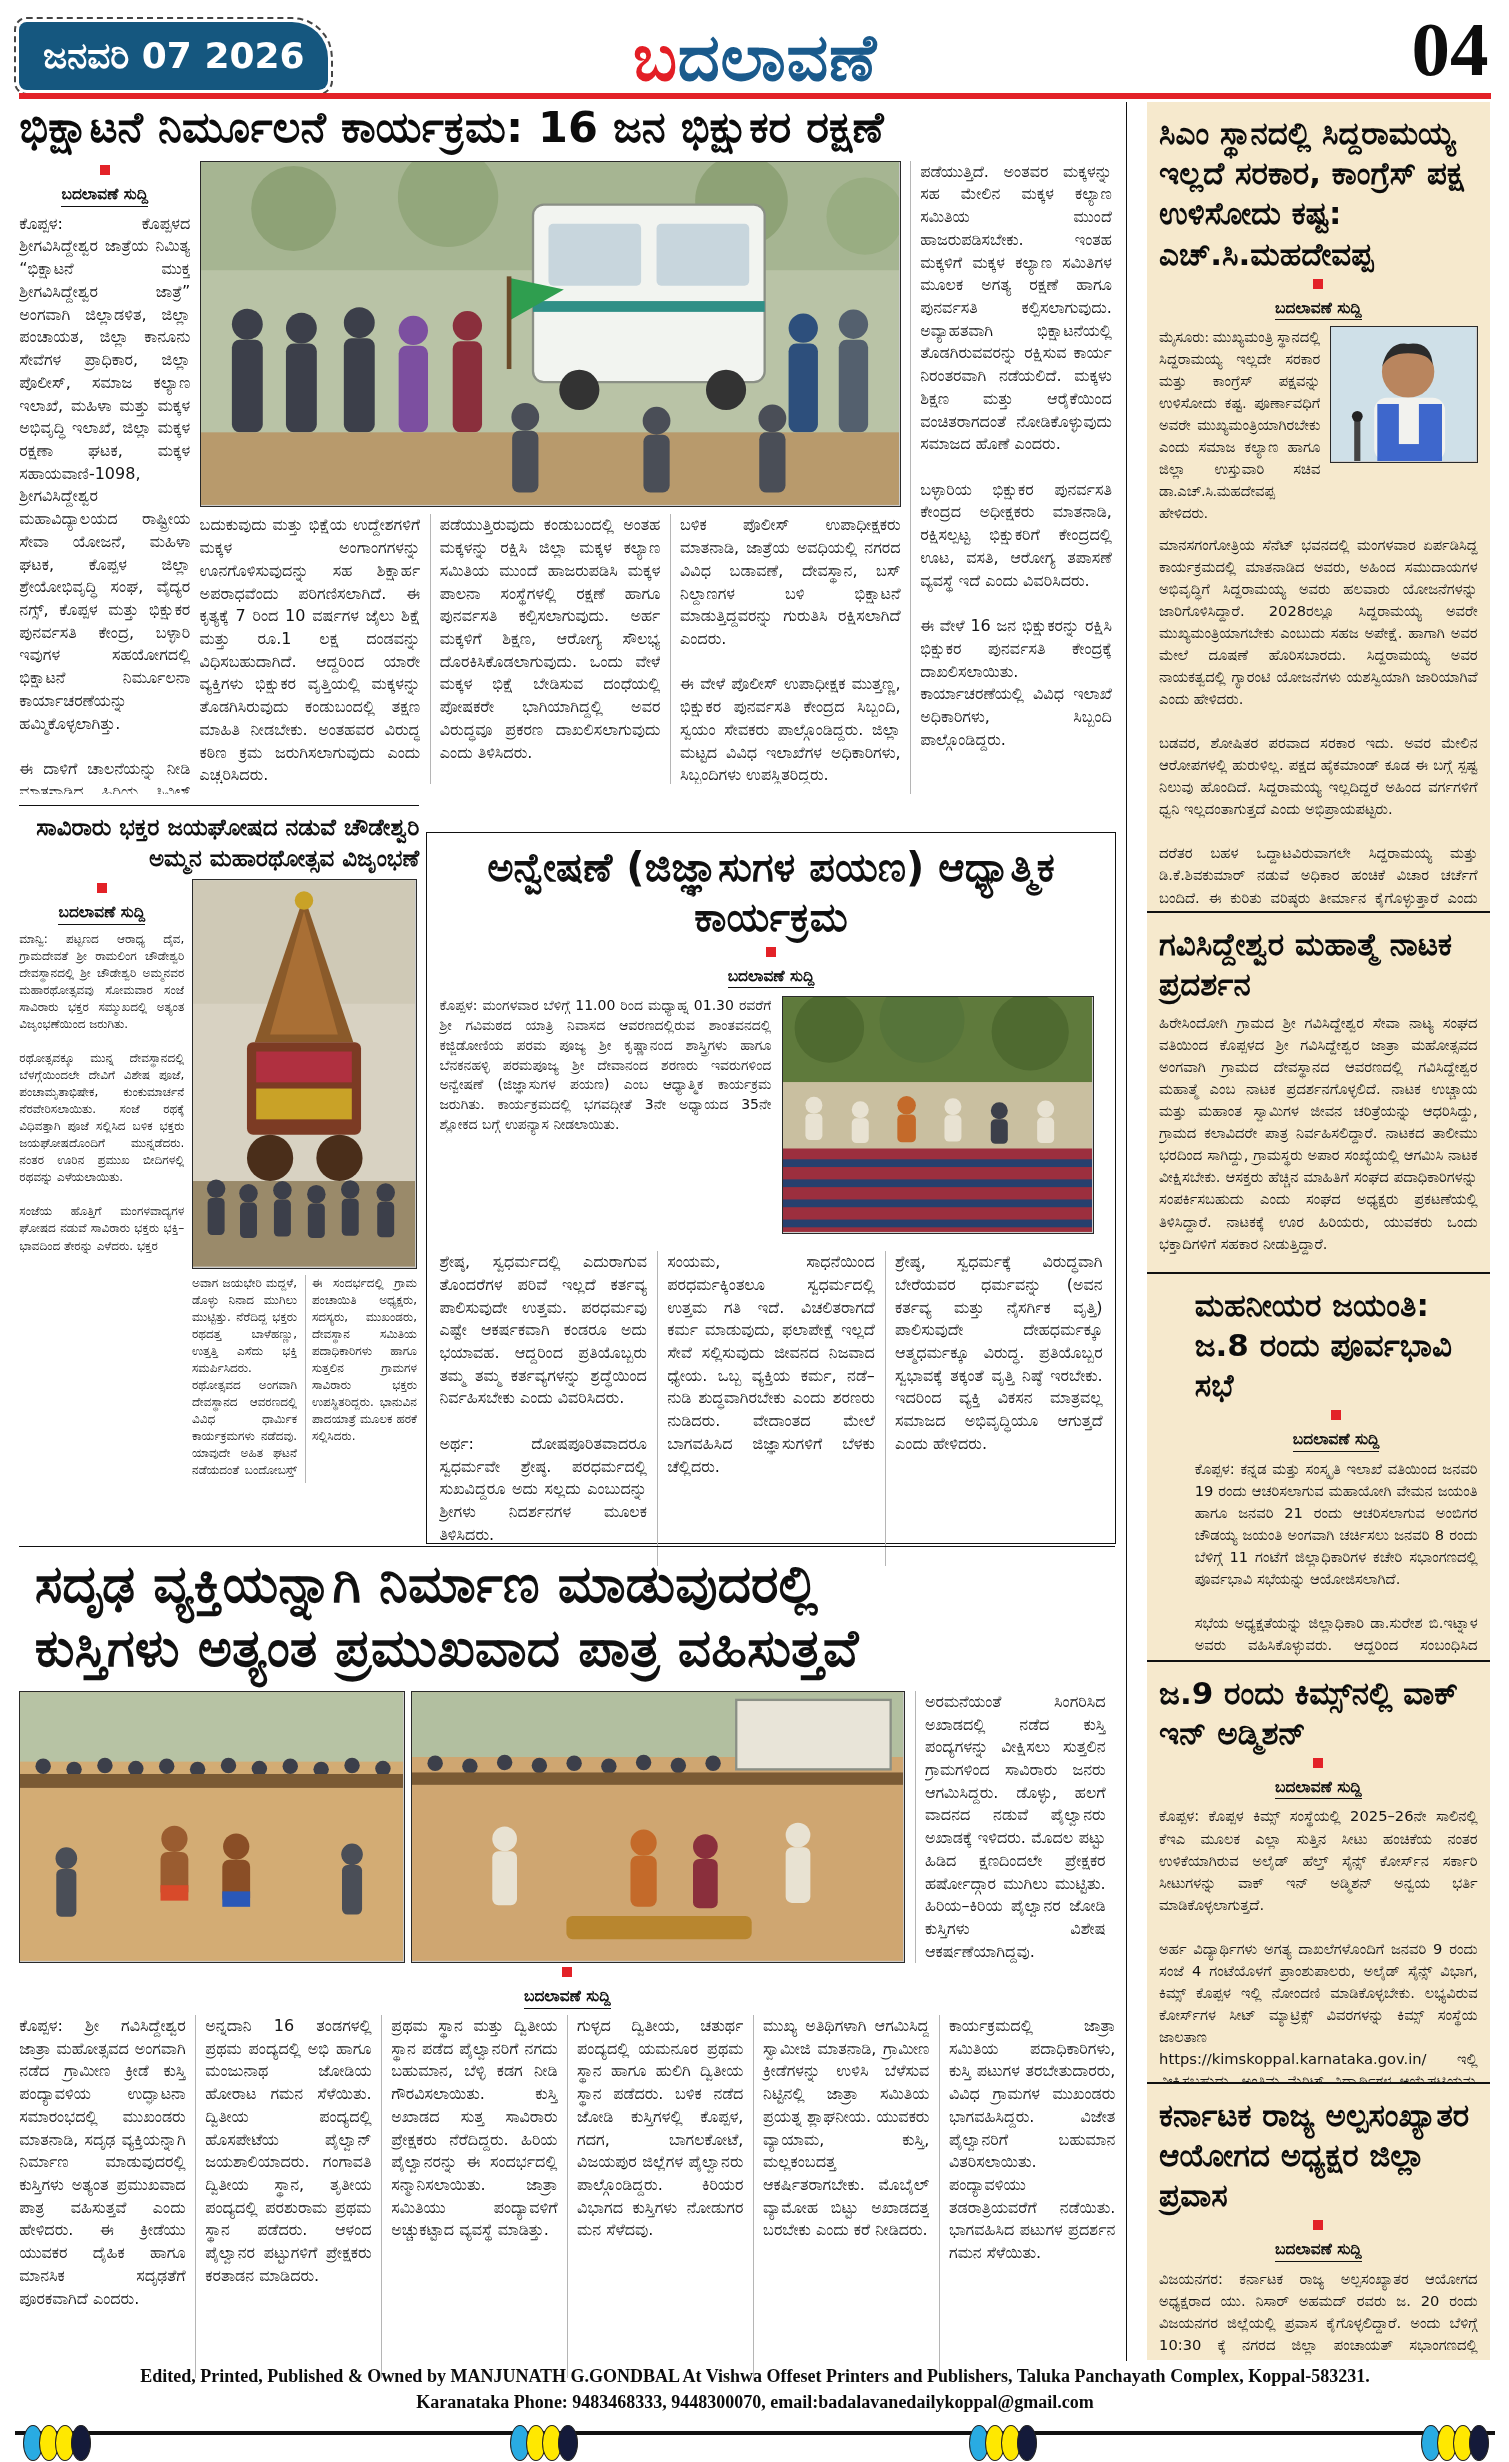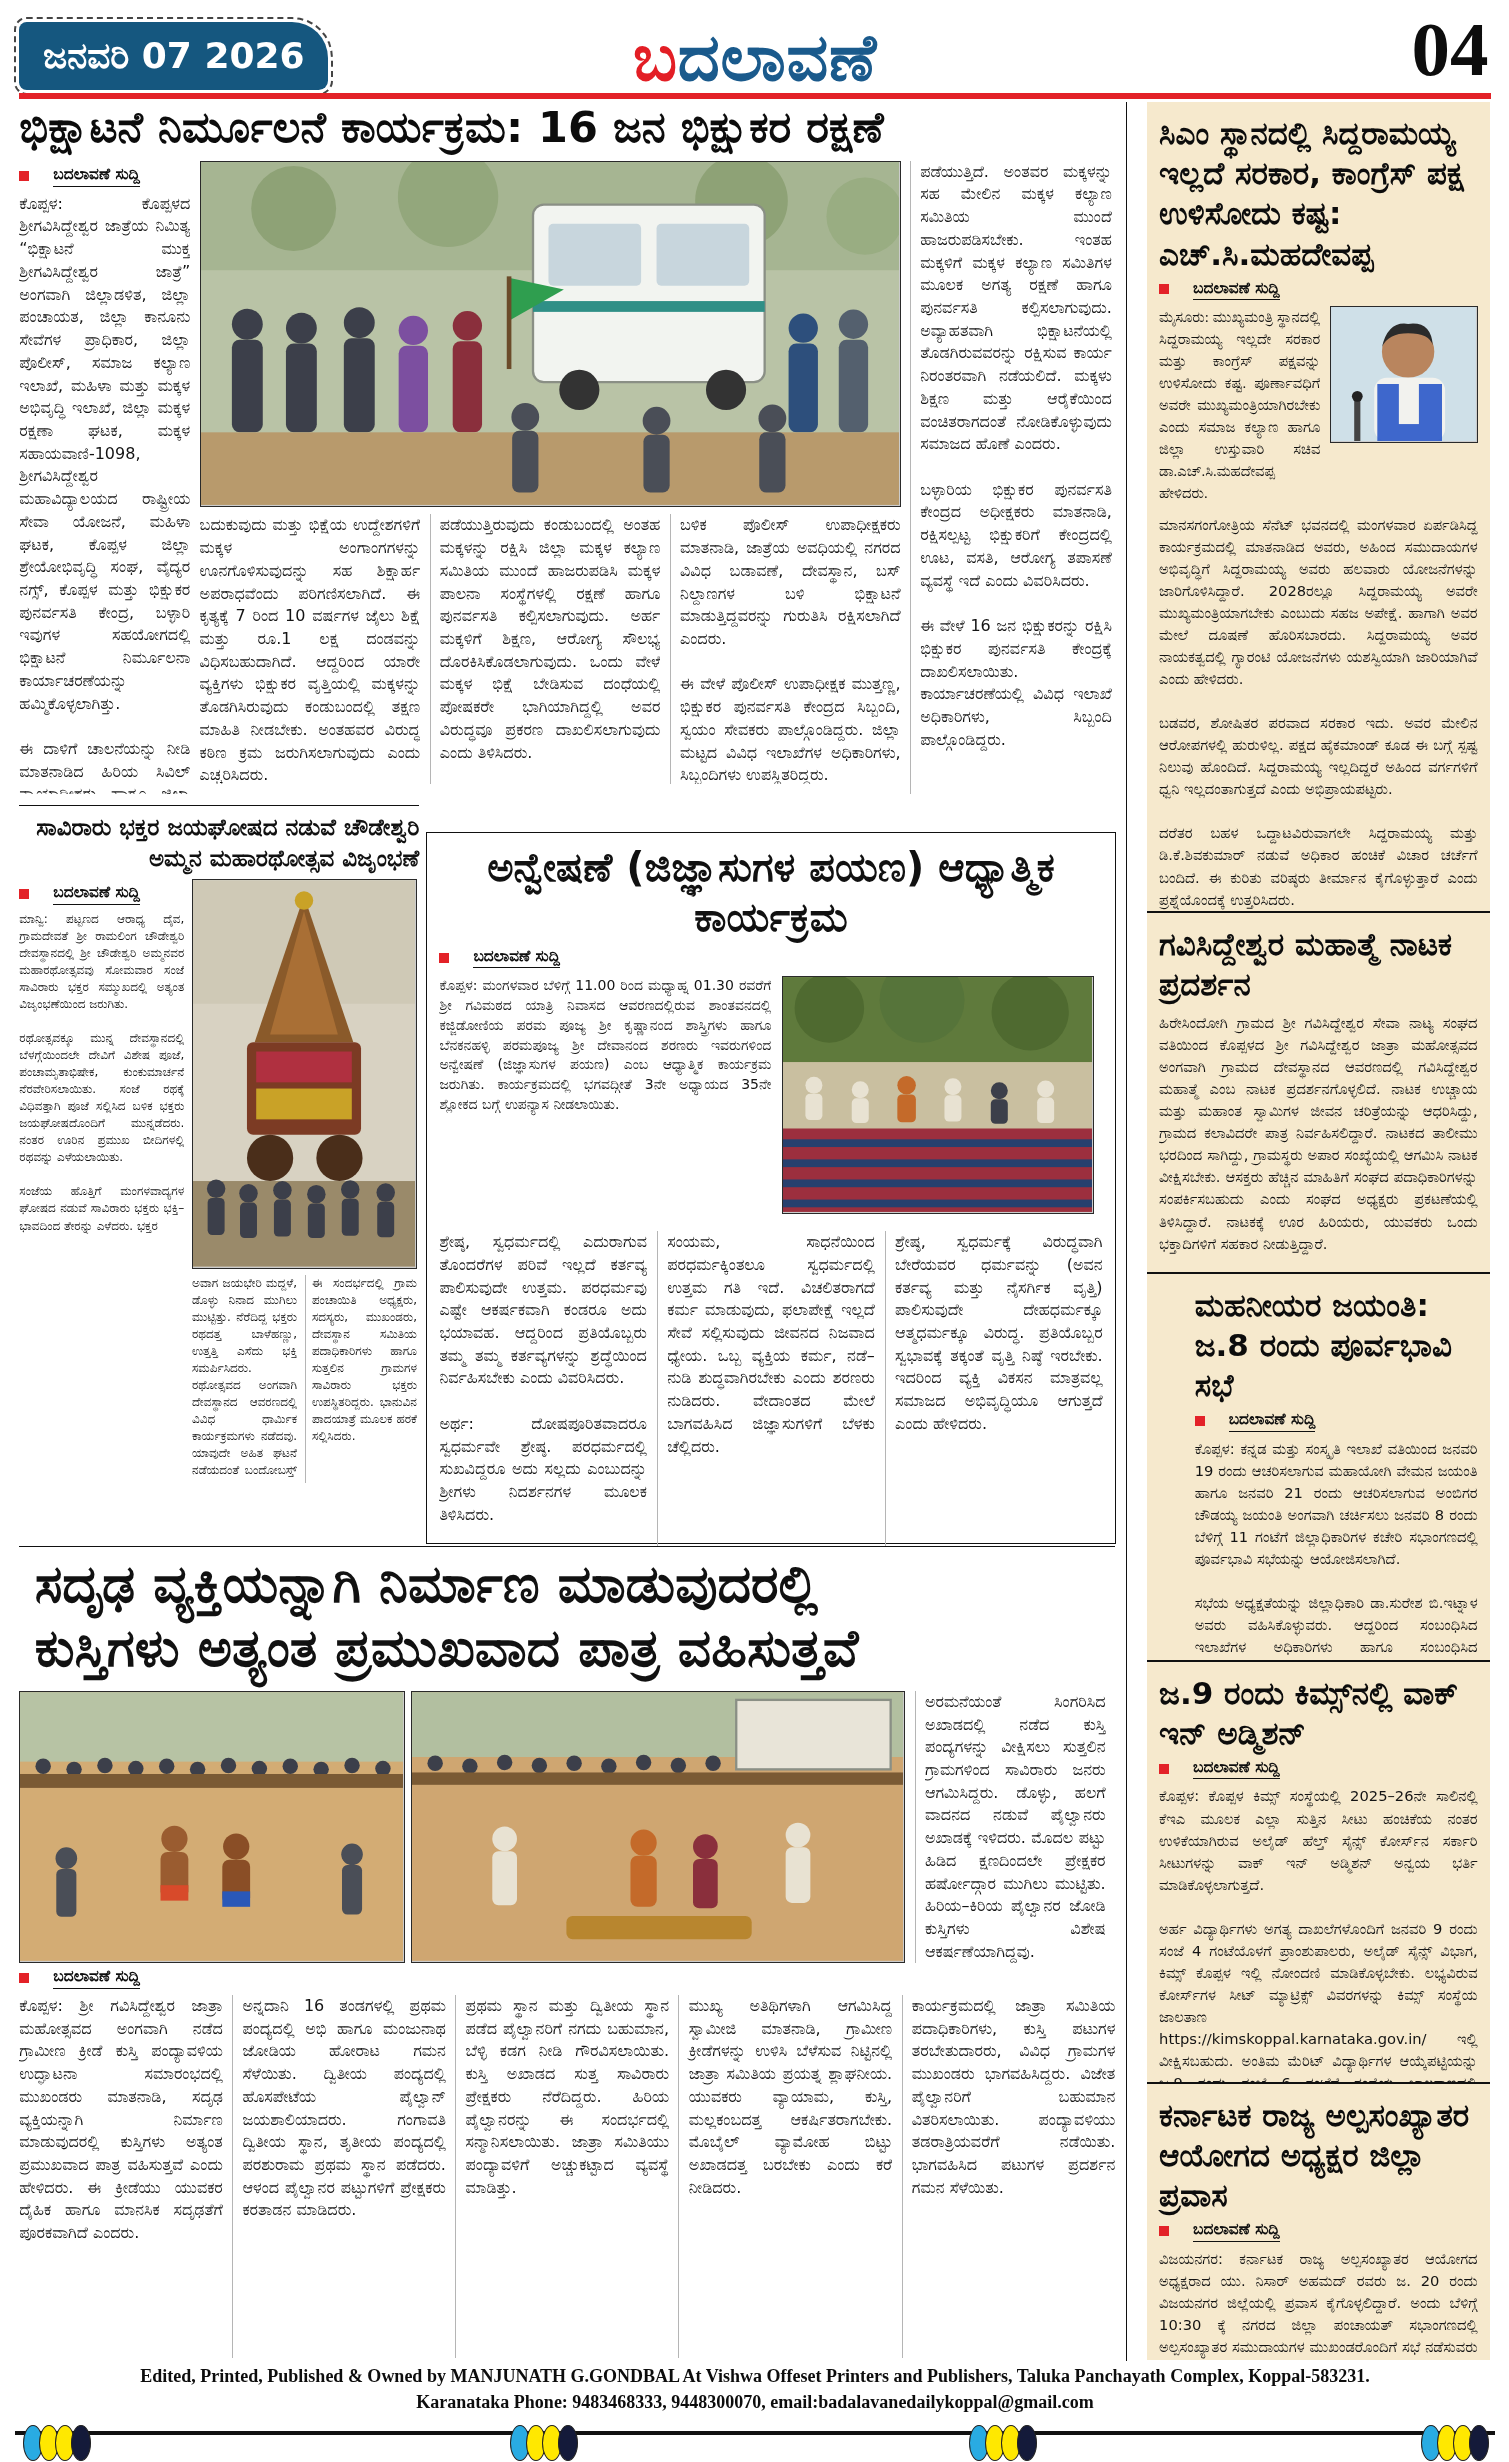--- a/index.html
+++ b/index.html
@@ -22,21 +22,21 @@
     font-size:65px; font-weight:800; letter-spacing:0.8px; color:#1a5a8c;
   }
   .masthead .first{ color:#e31e25; }
   .page-num{
     position:absolute; right:21.6px; top:4.6px; font-size:77px; font-weight:700;
     font-family:"Liberation Serif","DejaVu Serif",serif; color:#0d0d0d;
   }
   .red-rule{ position:absolute; left:19.3px; right:19.3px; top:93px; height:6.2px; background:#e32228; }
 
   
-  .byline{ display:flex; align-items:center; gap:24px; margin:4.6px 0 6.2px 0; }
+  .byline{ display:flex; align-items:center; gap:10px; margin:4.6px 0 6.2px 0;flex-direction:column; }
   .byline .sq{ width:10px; height:10px; background:#e32228; flex:none; }
   .byline .txt{ font-weight:700; font-size:15.4px; border-bottom:1.5px solid #111; padding-bottom:2.3px; color:#0d0d0d; }
   .body-txt{
     font-size:16px; line-height:1.42; text-align:justify;
     white-space:pre-line; color:#141414; overflow:hidden; height:100%;
   }
   .photo-frame{ border:1.5px solid #2a2a2a; overflow:hidden; background:#ccc; }
   svg{ display:block; }
 
   
@@ -389,20 +389,21 @@
       </div>
     </div>
     <div class="byline">
       <span class="sq"></span>
       <span class="txt">ಬದಲಾವಣೆ ಸುದ್ದಿ</span>
     </div>
     <div class="wres-body">
       <div class="body-txt">ಕೊಪ್ಪಳ: ಶ್ರೀ ಗವಿಸಿದ್ದೇಶ್ವರ ಜಾತ್ರಾ ಮಹೋತ್ಸವದ ಅಂಗವಾಗಿ ನಡೆದ ಗ್ರಾಮೀಣ ಕ್ರೀಡೆ ಕುಸ್ತಿ ಪಂದ್ಯಾವಳಿಯ ಉದ್ಘಾಟನಾ ಸಮಾರಂಭದಲ್ಲಿ ಮುಖಂಡರು ಮಾತನಾಡಿ, ಸದೃಢ ವ್ಯಕ್ತಿಯನ್ನಾಗಿ ನಿರ್ಮಾಣ ಮಾಡುವುದರಲ್ಲಿ ಕುಸ್ತಿಗಳು ಅತ್ಯಂತ ಪ್ರಮುಖವಾದ ಪಾತ್ರ ವಹಿಸುತ್ತವೆ ಎಂದು ಹೇಳಿದರು. ಈ ಕ್ರೀಡೆಯು ಯುವಕರ ದೈಹಿಕ ಹಾಗೂ ಮಾನಸಿಕ ಸದೃಢತೆಗೆ ಪೂರಕವಾಗಿದೆ ಎಂದರು.</div>
       <div class="body-txt">ಅನ್ನದಾನಿ 16 ತಂಡಗಳಲ್ಲಿ ಪ್ರಥಮ ಪಂದ್ಯದಲ್ಲಿ ಅಭಿ ಹಾಗೂ ಮಂಜುನಾಥ ಜೋಡಿಯ ಹೋರಾಟ ಗಮನ ಸೆಳೆಯಿತು. ದ್ವಿತೀಯ ಪಂದ್ಯದಲ್ಲಿ ಹೊಸಪೇಟೆಯ ಪೈಲ್ವಾನ್ ಜಯಶಾಲಿಯಾದರು. ಗಂಗಾವತಿ ದ್ವಿತೀಯ ಸ್ಥಾನ, ತೃತೀಯ ಪಂದ್ಯದಲ್ಲಿ ಪರಶುರಾಮ ಪ್ರಥಮ ಸ್ಥಾನ ಪಡೆದರು. ಆಳಂದ ಪೈಲ್ವಾನರ ಪಟ್ಟುಗಳಿಗೆ ಪ್ರೇಕ್ಷಕರು ಕರತಾಡನ ಮಾಡಿದರು.</div>
       <div class="body-txt">ಪ್ರಥಮ ಸ್ಥಾನ ಮತ್ತು ದ್ವಿತೀಯ ಸ್ಥಾನ ಪಡೆದ ಪೈಲ್ವಾನರಿಗೆ ನಗದು ಬಹುಮಾನ, ಬೆಳ್ಳಿ ಕಡಗ ನೀಡಿ ಗೌರವಿಸಲಾಯಿತು. ಕುಸ್ತಿ ಅಖಾಡದ ಸುತ್ತ ಸಾವಿರಾರು ಪ್ರೇಕ್ಷಕರು ನೆರೆದಿದ್ದರು. ಹಿರಿಯ ಪೈಲ್ವಾನರನ್ನು ಈ ಸಂದರ್ಭದಲ್ಲಿ ಸನ್ಮಾನಿಸಲಾಯಿತು. ಜಾತ್ರಾ ಸಮಿತಿಯು ಪಂದ್ಯಾವಳಿಗೆ ಅಚ್ಚುಕಟ್ಟಾದ ವ್ಯವಸ್ಥೆ ಮಾಡಿತ್ತು.</div>
+      <div class="body-txt">ಗುಳ್ಳದ ದ್ವಿತೀಯ, ಚತುರ್ಥ ಪಂದ್ಯದಲ್ಲಿ ಯಮನೂರ ಪ್ರಥಮ ಸ್ಥಾನ ಹಾಗೂ ಹುಲಿಗಿ ದ್ವಿತೀಯ ಸ್ಥಾನ ಪಡೆದರು. ಬಳಿಕ ನಡೆದ ಜೋಡಿ ಕುಸ್ತಿಗಳಲ್ಲಿ ಕೊಪ್ಪಳ, ಗದಗ, ಬಾಗಲಕೋಟೆ, ವಿಜಯಪುರ ಜಿಲ್ಲೆಗಳ ಪೈಲ್ವಾನರು ಪಾಲ್ಗೊಂಡಿದ್ದರು. ಕಿರಿಯರ ವಿಭಾಗದ ಕುಸ್ತಿಗಳು ನೋಡುಗರ ಮನ ಸೆಳೆದವು.</div>
       <div class="body-txt">ಮುಖ್ಯ ಅತಿಥಿಗಳಾಗಿ ಆಗಮಿಸಿದ್ದ ಸ್ವಾಮೀಜಿ ಮಾತನಾಡಿ, ಗ್ರಾಮೀಣ ಕ್ರೀಡೆಗಳನ್ನು ಉಳಿಸಿ ಬೆಳೆಸುವ ನಿಟ್ಟಿನಲ್ಲಿ ಜಾತ್ರಾ ಸಮಿತಿಯ ಪ್ರಯತ್ನ ಶ್ಲಾಘನೀಯ. ಯುವಕರು ವ್ಯಾಯಾಮ, ಕುಸ್ತಿ, ಮಲ್ಲಕಂಬದತ್ತ ಆಕರ್ಷಿತರಾಗಬೇಕು. ಮೊಬೈಲ್ ವ್ಯಾಮೋಹ ಬಿಟ್ಟು ಅಖಾಡದತ್ತ ಬರಬೇಕು ಎಂದು ಕರೆ ನೀಡಿದರು.</div>
       <div class="body-txt">ಕಾರ್ಯಕ್ರಮದಲ್ಲಿ ಜಾತ್ರಾ ಸಮಿತಿಯ ಪದಾಧಿಕಾರಿಗಳು, ಕುಸ್ತಿ ಪಟುಗಳ ತರಬೇತುದಾರರು, ವಿವಿಧ ಗ್ರಾಮಗಳ ಮುಖಂಡರು ಭಾಗವಹಿಸಿದ್ದರು. ವಿಜೇತ ಪೈಲ್ವಾನರಿಗೆ ಬಹುಮಾನ ವಿತರಿಸಲಾಯಿತು. ಪಂದ್ಯಾವಳಿಯು ತಡರಾತ್ರಿಯವರೆಗೆ ನಡೆಯಿತು. ಭಾಗವಹಿಸಿದ ಪಟುಗಳ ಪ್ರದರ್ಶನ ಗಮನ ಸೆಳೆಯಿತು.</div>
     </div>
   </div>
 
   <div class="right-col">
 
     <div class="rc-art rc-cm">
       <div class="hl">ಸಿಎಂ ಸ್ಥಾನದಲ್ಲಿ ಸಿದ್ದರಾಮಯ್ಯ ಇಲ್ಲದೆ ಸರಕಾರ, ಕಾಂಗ್ರೆಸ್ ಪಕ್ಷ ಉಳಿಸೋದು ಕಷ್ಟ: ಎಚ್.ಸಿ.ಮಹದೇವಪ್ಪ</div>
       <div class="byline">

